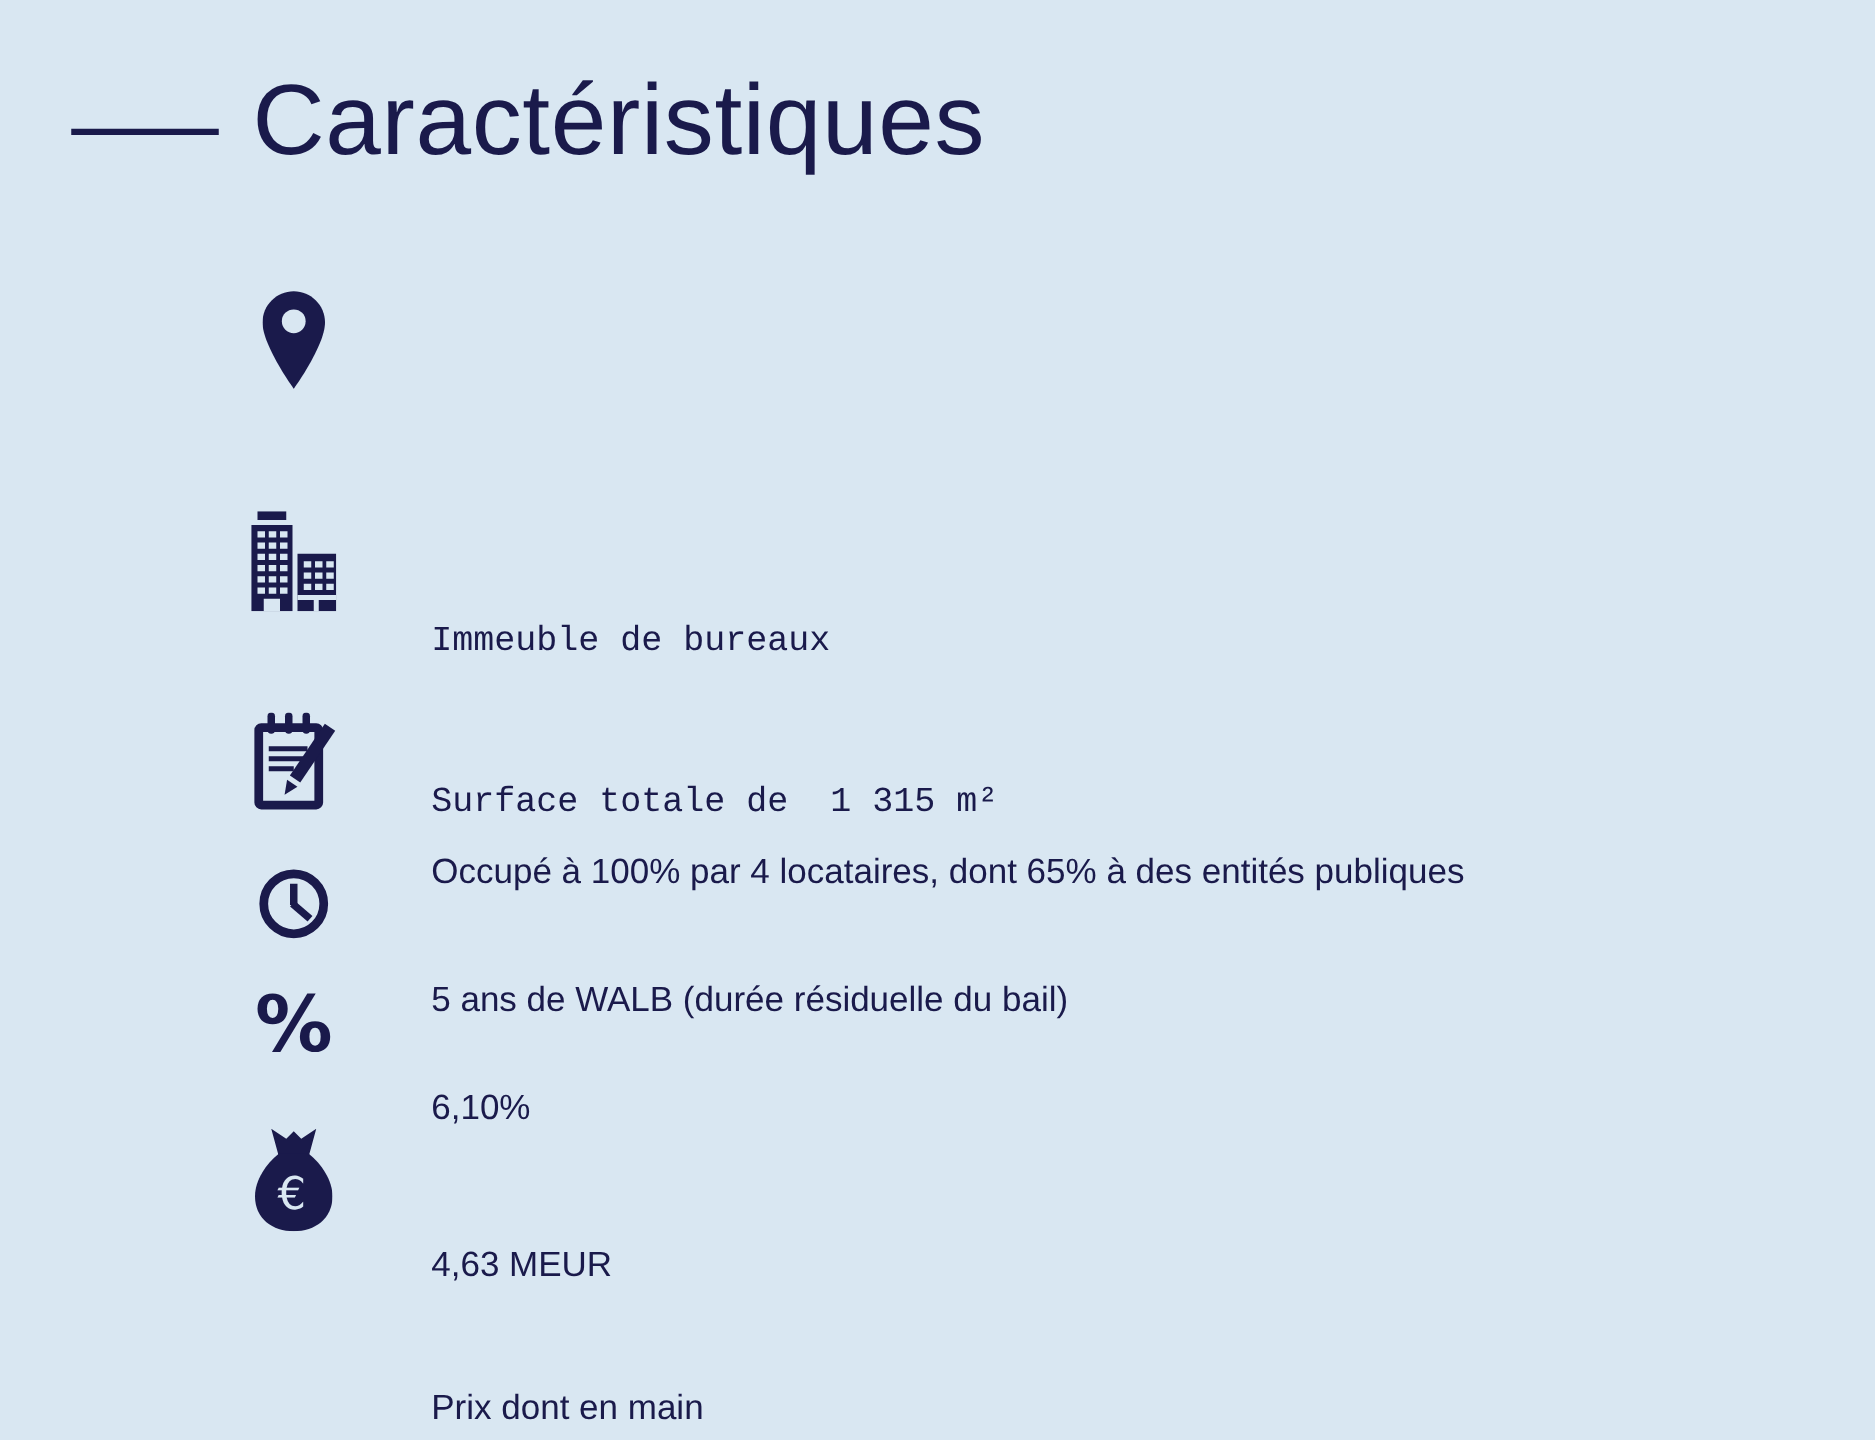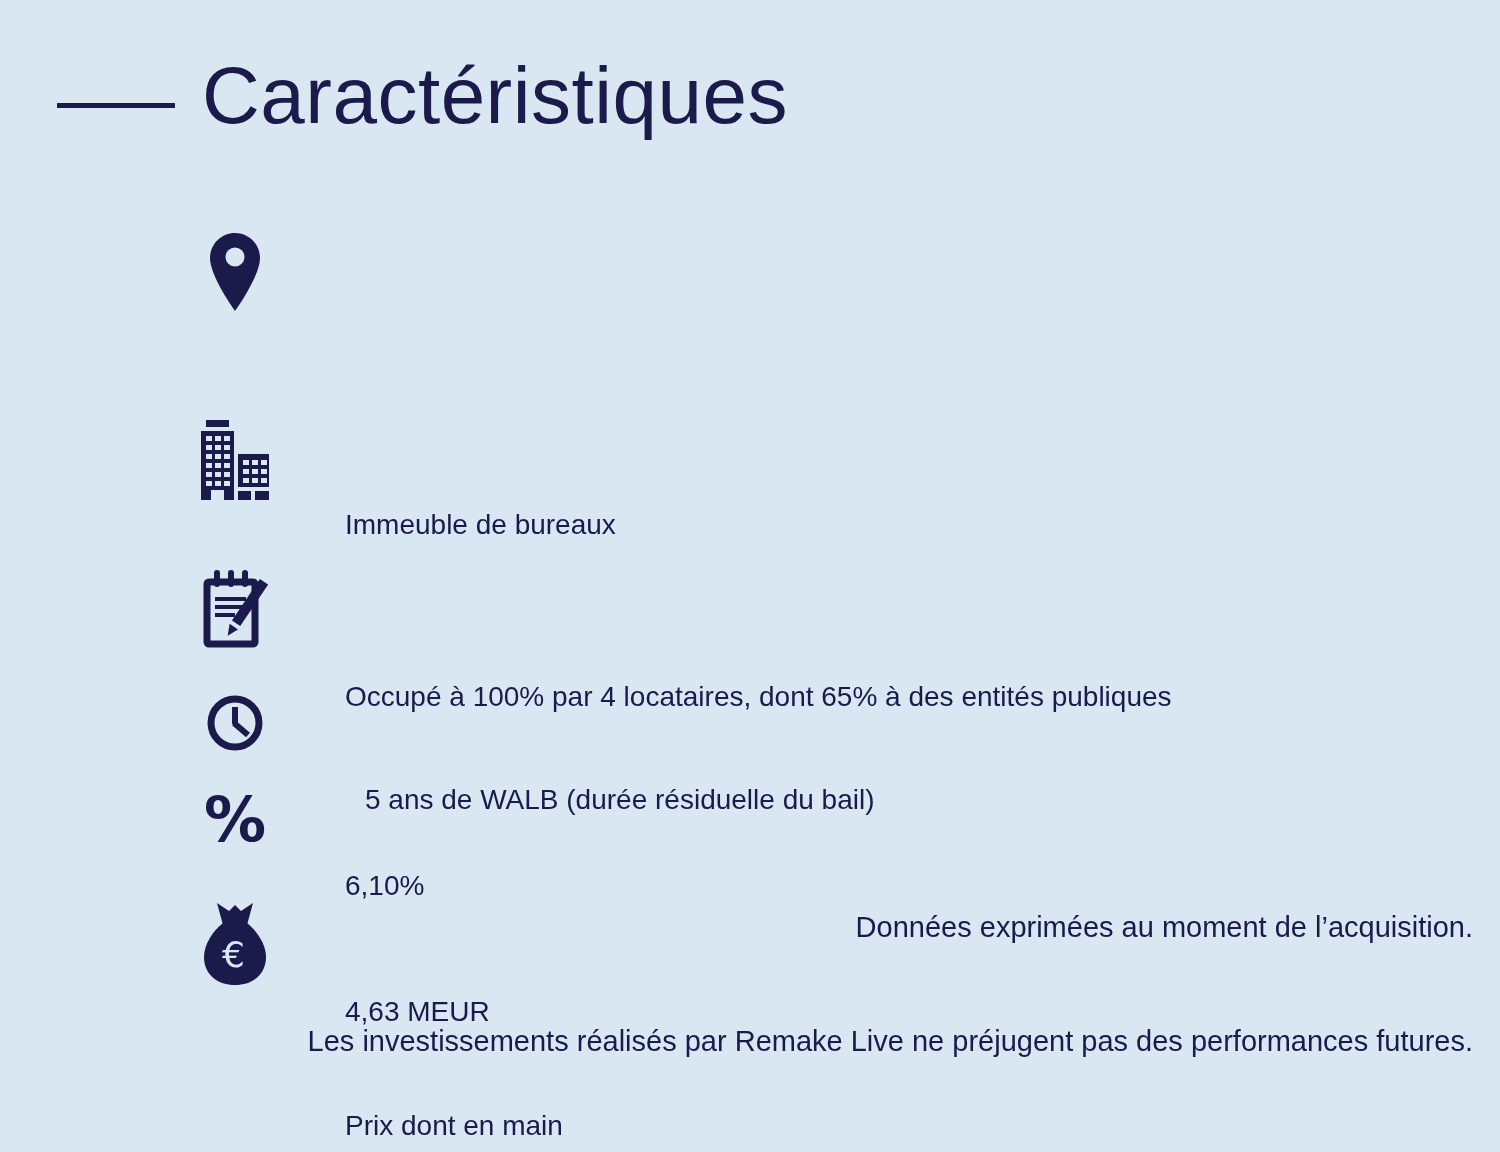--- a/index.html
+++ b/index.html
@@ -49,28 +49,28 @@
   .feature .text {
     margin-left: 75px;
     font-size: 28px;
     line-height: 40px;
     white-space: pre;
   }
 
   #f-location   { top: 224px; }
   #f-location .iconbox { margin-top: 8px; }
 
-  #f-building   { top: 417px; }
+  #f-building   { top: 406px; font-family: Liberation Mono, monospace; }
   #f-building .iconbox { margin-top: 3px; }
   #f-building .text { line-height: 43px; }
 
   #f-occupancy  { top: 570px; }
   #f-occupancy .text { margin-top: 27px; }
 
-  #f-walb       { top: 695px; gap: 20px; }
+  #f-walb       { top: 695px; }
   #f-walb .text { margin-top: 5px; }
 
   #f-yield      { top: 786px; }
   #f-yield .iconbox { margin-top: 6px; }
 
   #f-price      { top: 903px; }
   #f-price .text { margin-top: 14px; line-height: 38px; }
 
   .percent-glyph {
     font-family: "DejaVu Sans", sans-serif;
@@ -147,20 +147,21 @@
           <rect x="42" y="58" width="6" height="5"></rect>
             <rect x="51" y="58" width="6" height="5"></rect>
             <rect x="60" y="58" width="6" height="5"></rect>
           <rect x="37" y="67" width="31" height="4"></rect>
           <rect x="50" y="71" width="4" height="9"></rect>
         </g>
       </svg>
     </span>
     <div class="text">
       <div class="line">Immeuble de bureaux</div>
+      <div class="line">Surface totale de  1 315 m²</div>
     </div>
   </section>
 
   <section class="feature" id="f-occupancy">
     <span class="iconbox">
       <svg width="68" height="78" viewBox="0 0 68 78" aria-hidden="true">
         <rect class="stroke-navy" x="6" y="12" width="48" height="62" stroke-width="7" rx="2"></rect>
         <g class="fill-navy">
           <rect x="13" y="0" width="6" height="17" rx="3"></rect>
           <rect x="27" y="0" width="6" height="17" rx="3"></rect>
@@ -209,18 +210,14 @@
         <path class="fill-navy" d="M19 20 L43 20 C53 28 62 41 62 54 C62 72 48 82 31 82 C14 82 0 72 0 54 C0 41 9 28 19 20 Z"></path>
         <text class="fill-bg" x="18" y="64" font-size="36" font-family="DejaVu Sans, sans-serif">€</text>
       </svg>
     </span>
     <div class="text">
       <div class="line">4,63 MEUR</div>
       <div class="line">Prix dont en main</div>
     </div>
   </section>
 
-  <div class="footer">
-    <div class="line">Données exprimées au moment de l’acquisition.</div>
-    <div class="line">Les investissements réalisés par Remake Live ne préjugent pas des performances futures.</div>
-  </div>
 
 </div>
 
 </body></html>

